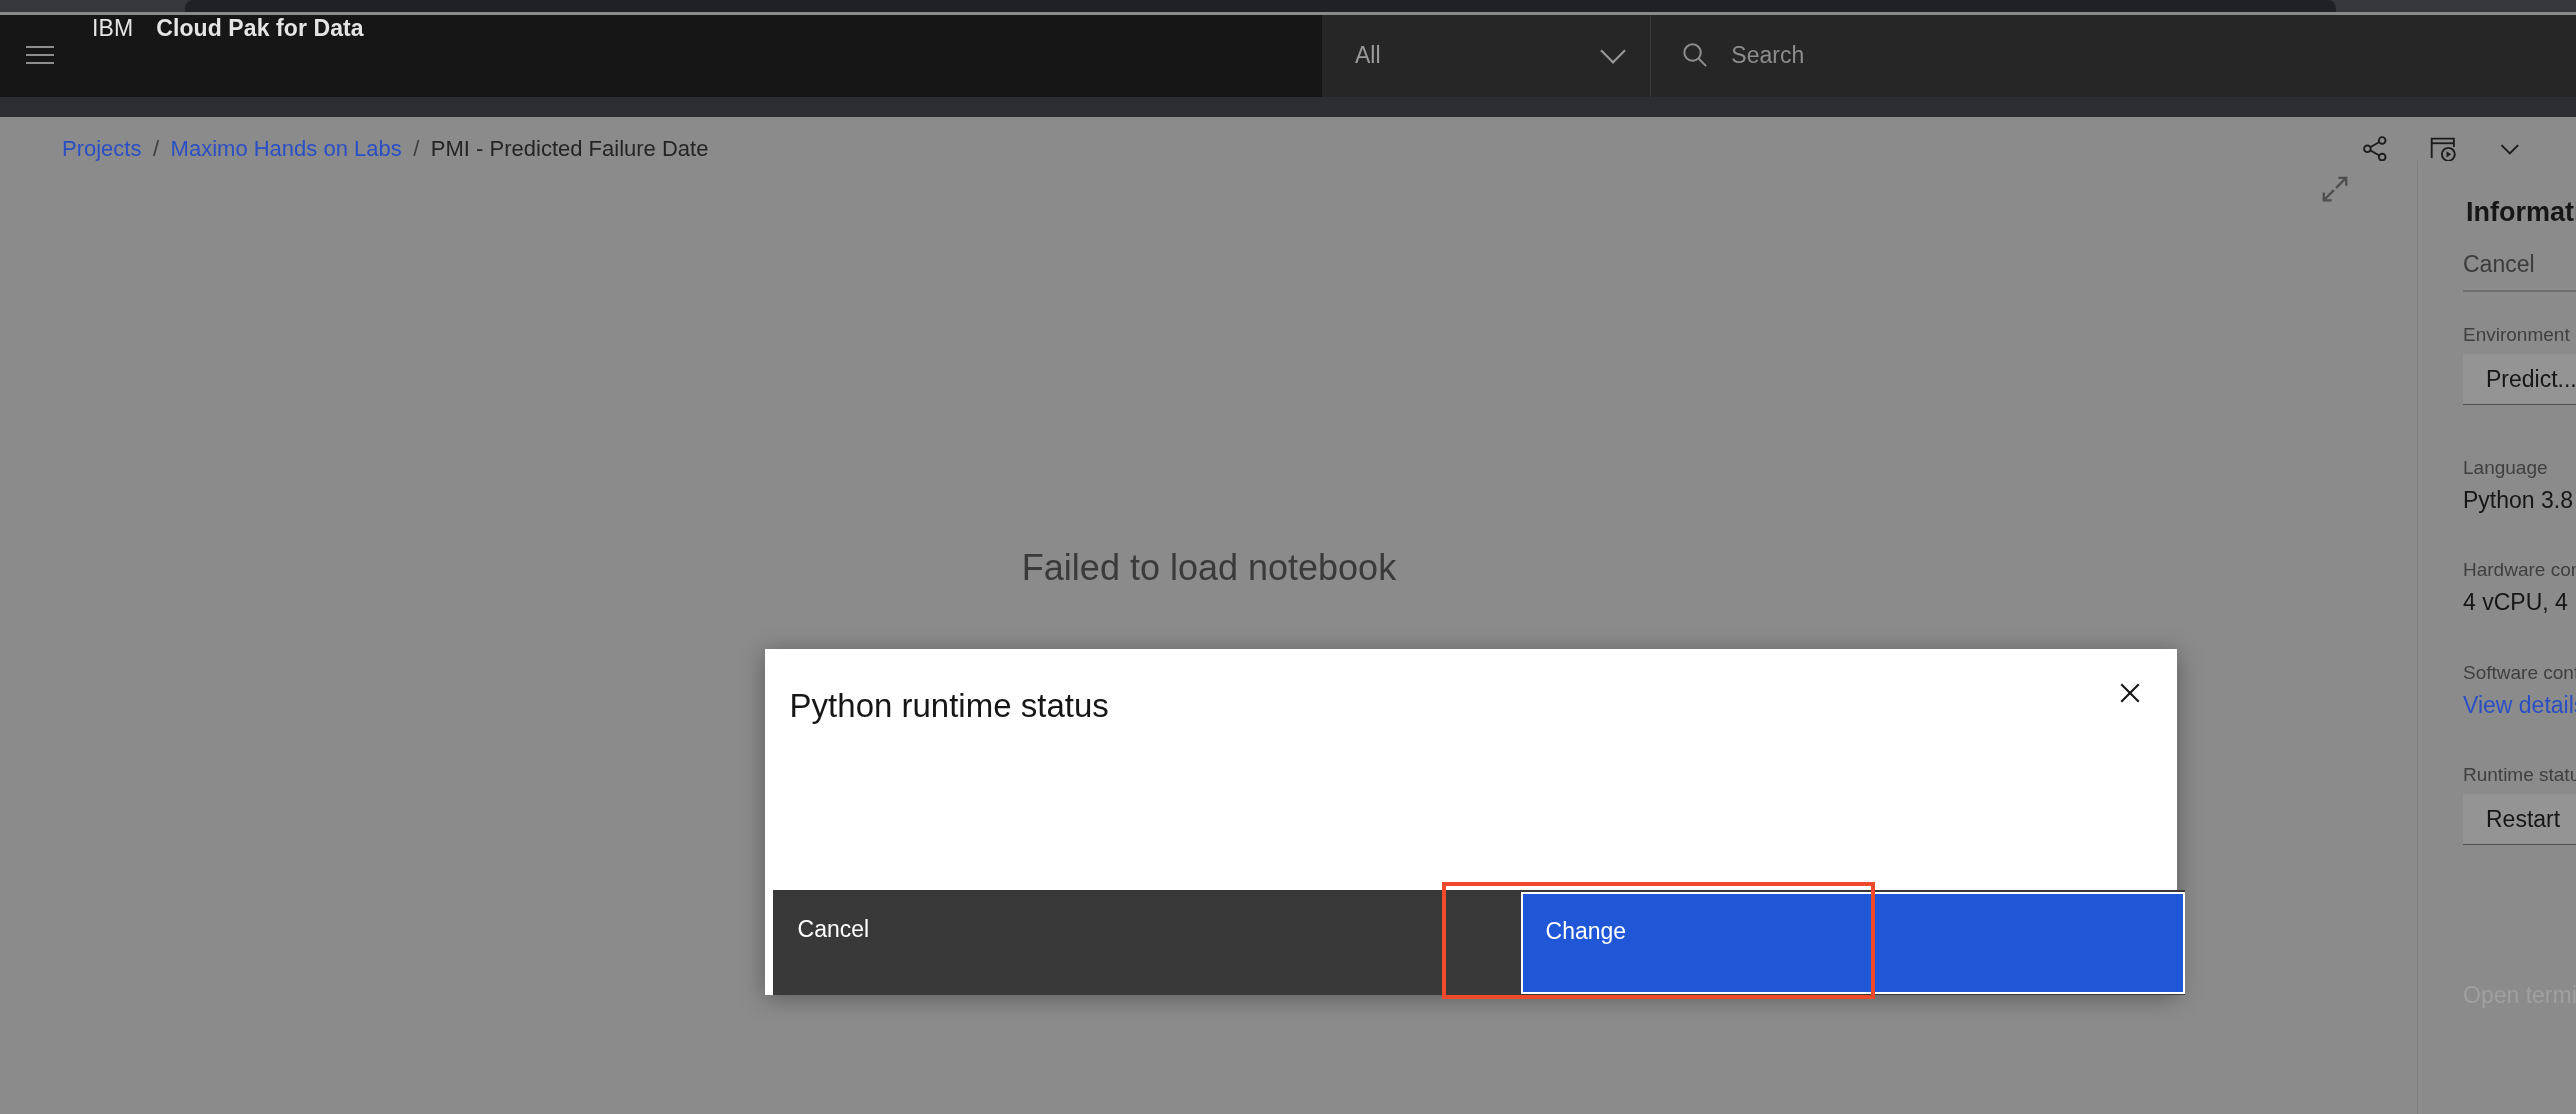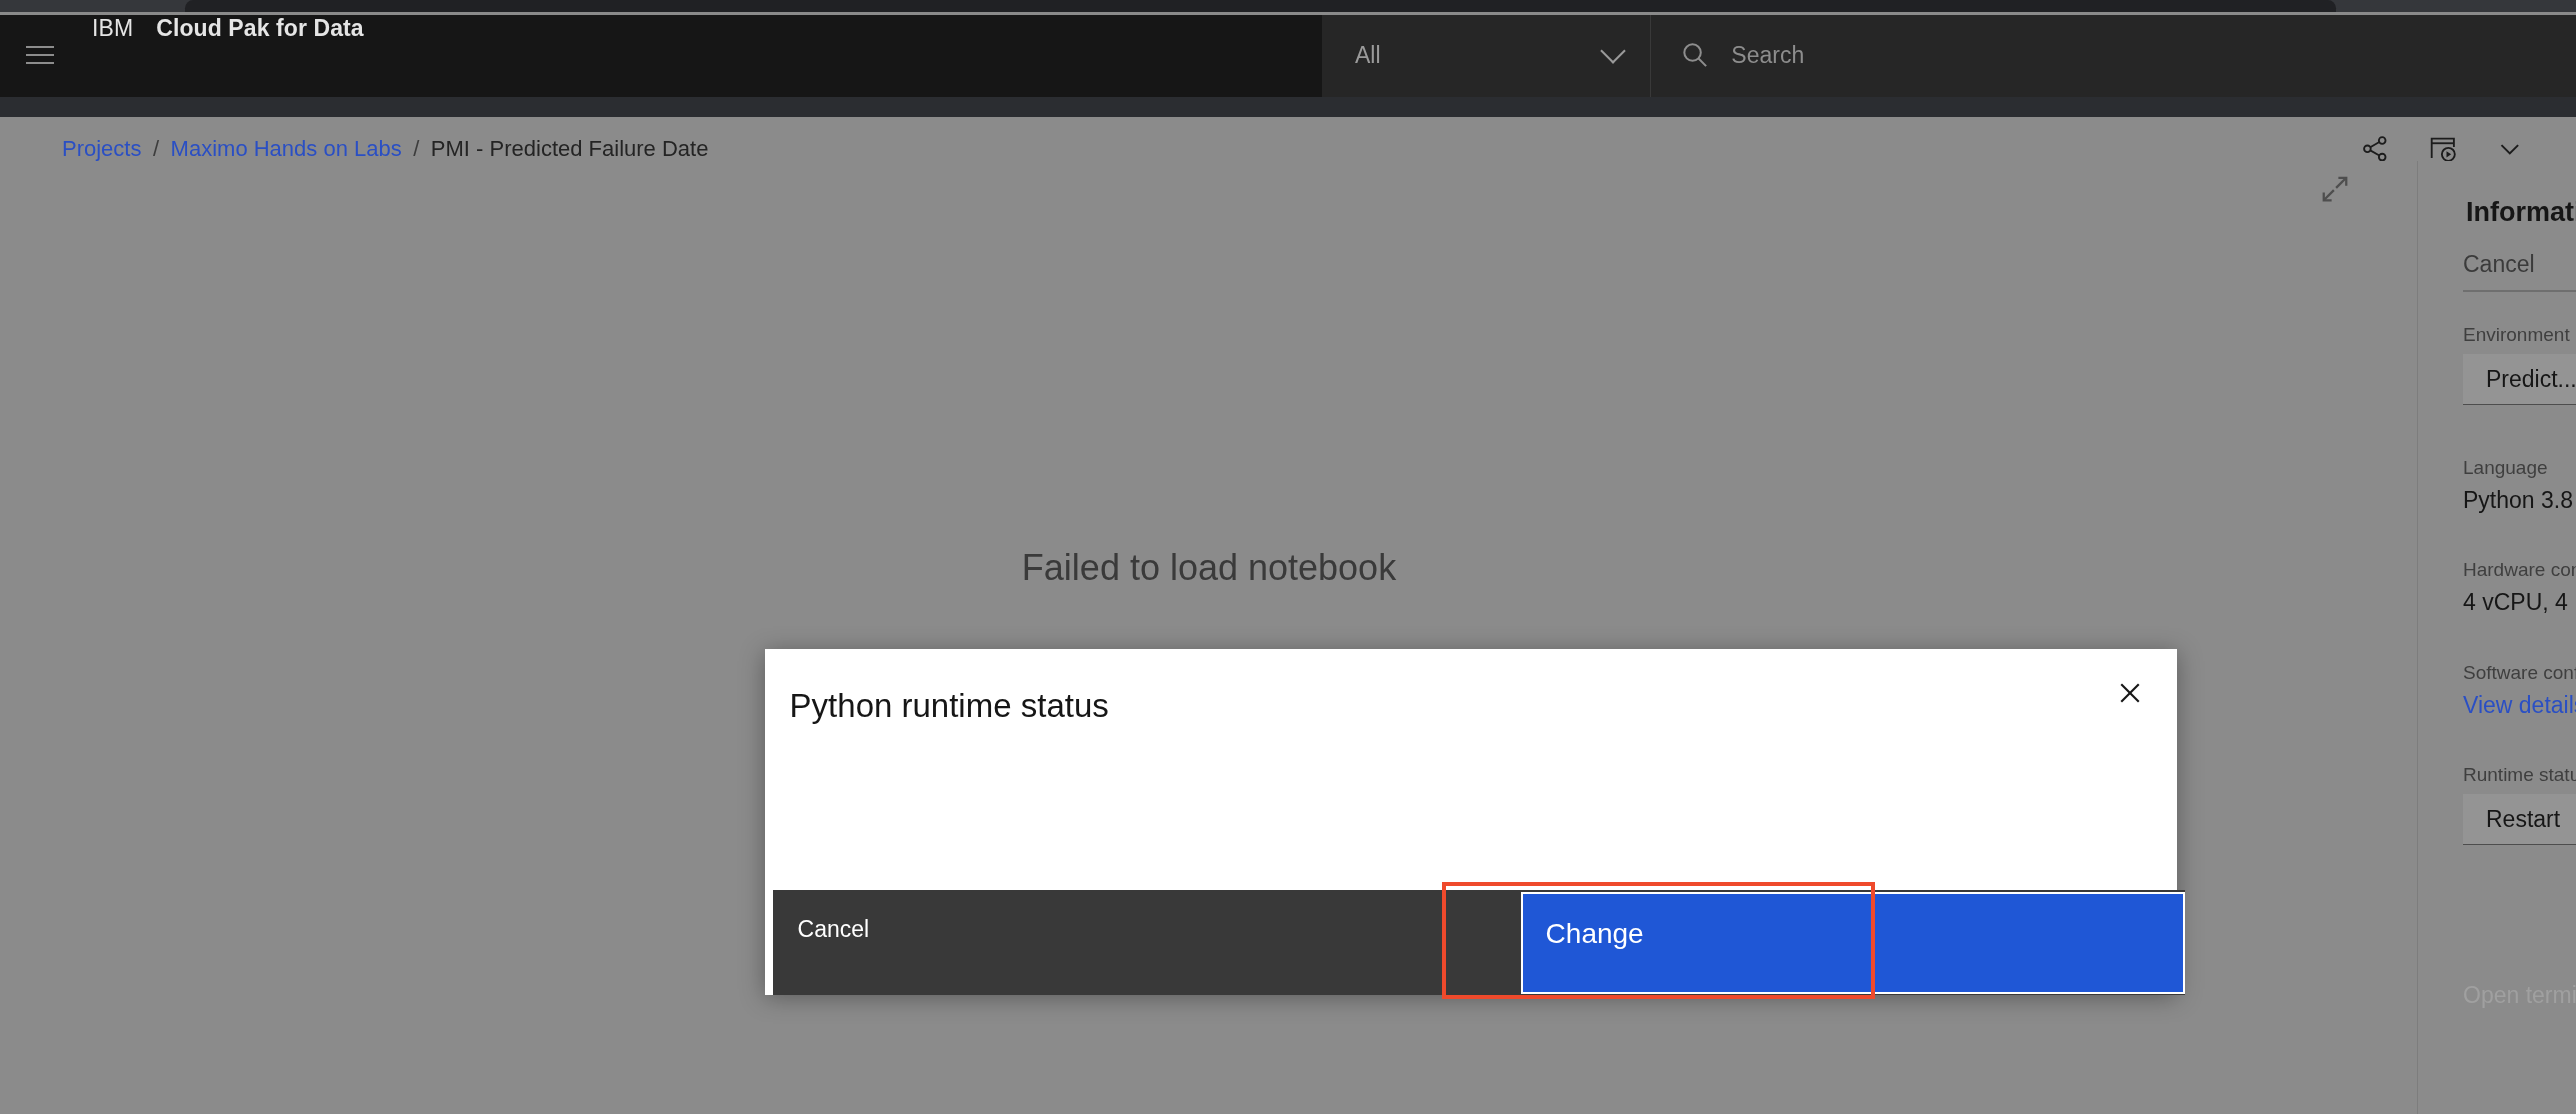--- a/index.html
+++ b/index.html
@@ -190,21 +190,21 @@
   }
   #change-button-slot {
     width: 706px; height: 105px; background: #393939;
     display: flex; justify-content: flex-end; align-items: center;
     position: relative;
   }
   #change-button {
     position: absolute; left: 42px; top: 1.6px;
     width: 664px; height: 102px;
     background: #1f57d6; color: #ffffff;
-    font-size: 28px; border: none; cursor: pointer;
+    font-size: 23px; border: none; cursor: pointer;
     display: flex; align-items: flex-start; padding: 26px 0 0 24.6px;
     font-family: "Liberation Sans", sans-serif; text-align: left;
   }
   #change-button-focus {
     position: absolute; left: 42px; top: 1.6px;
     width: 664px; height: 102px;
     border: 2.5px solid #ffffff; pointer-events: none;
   }
 
   

